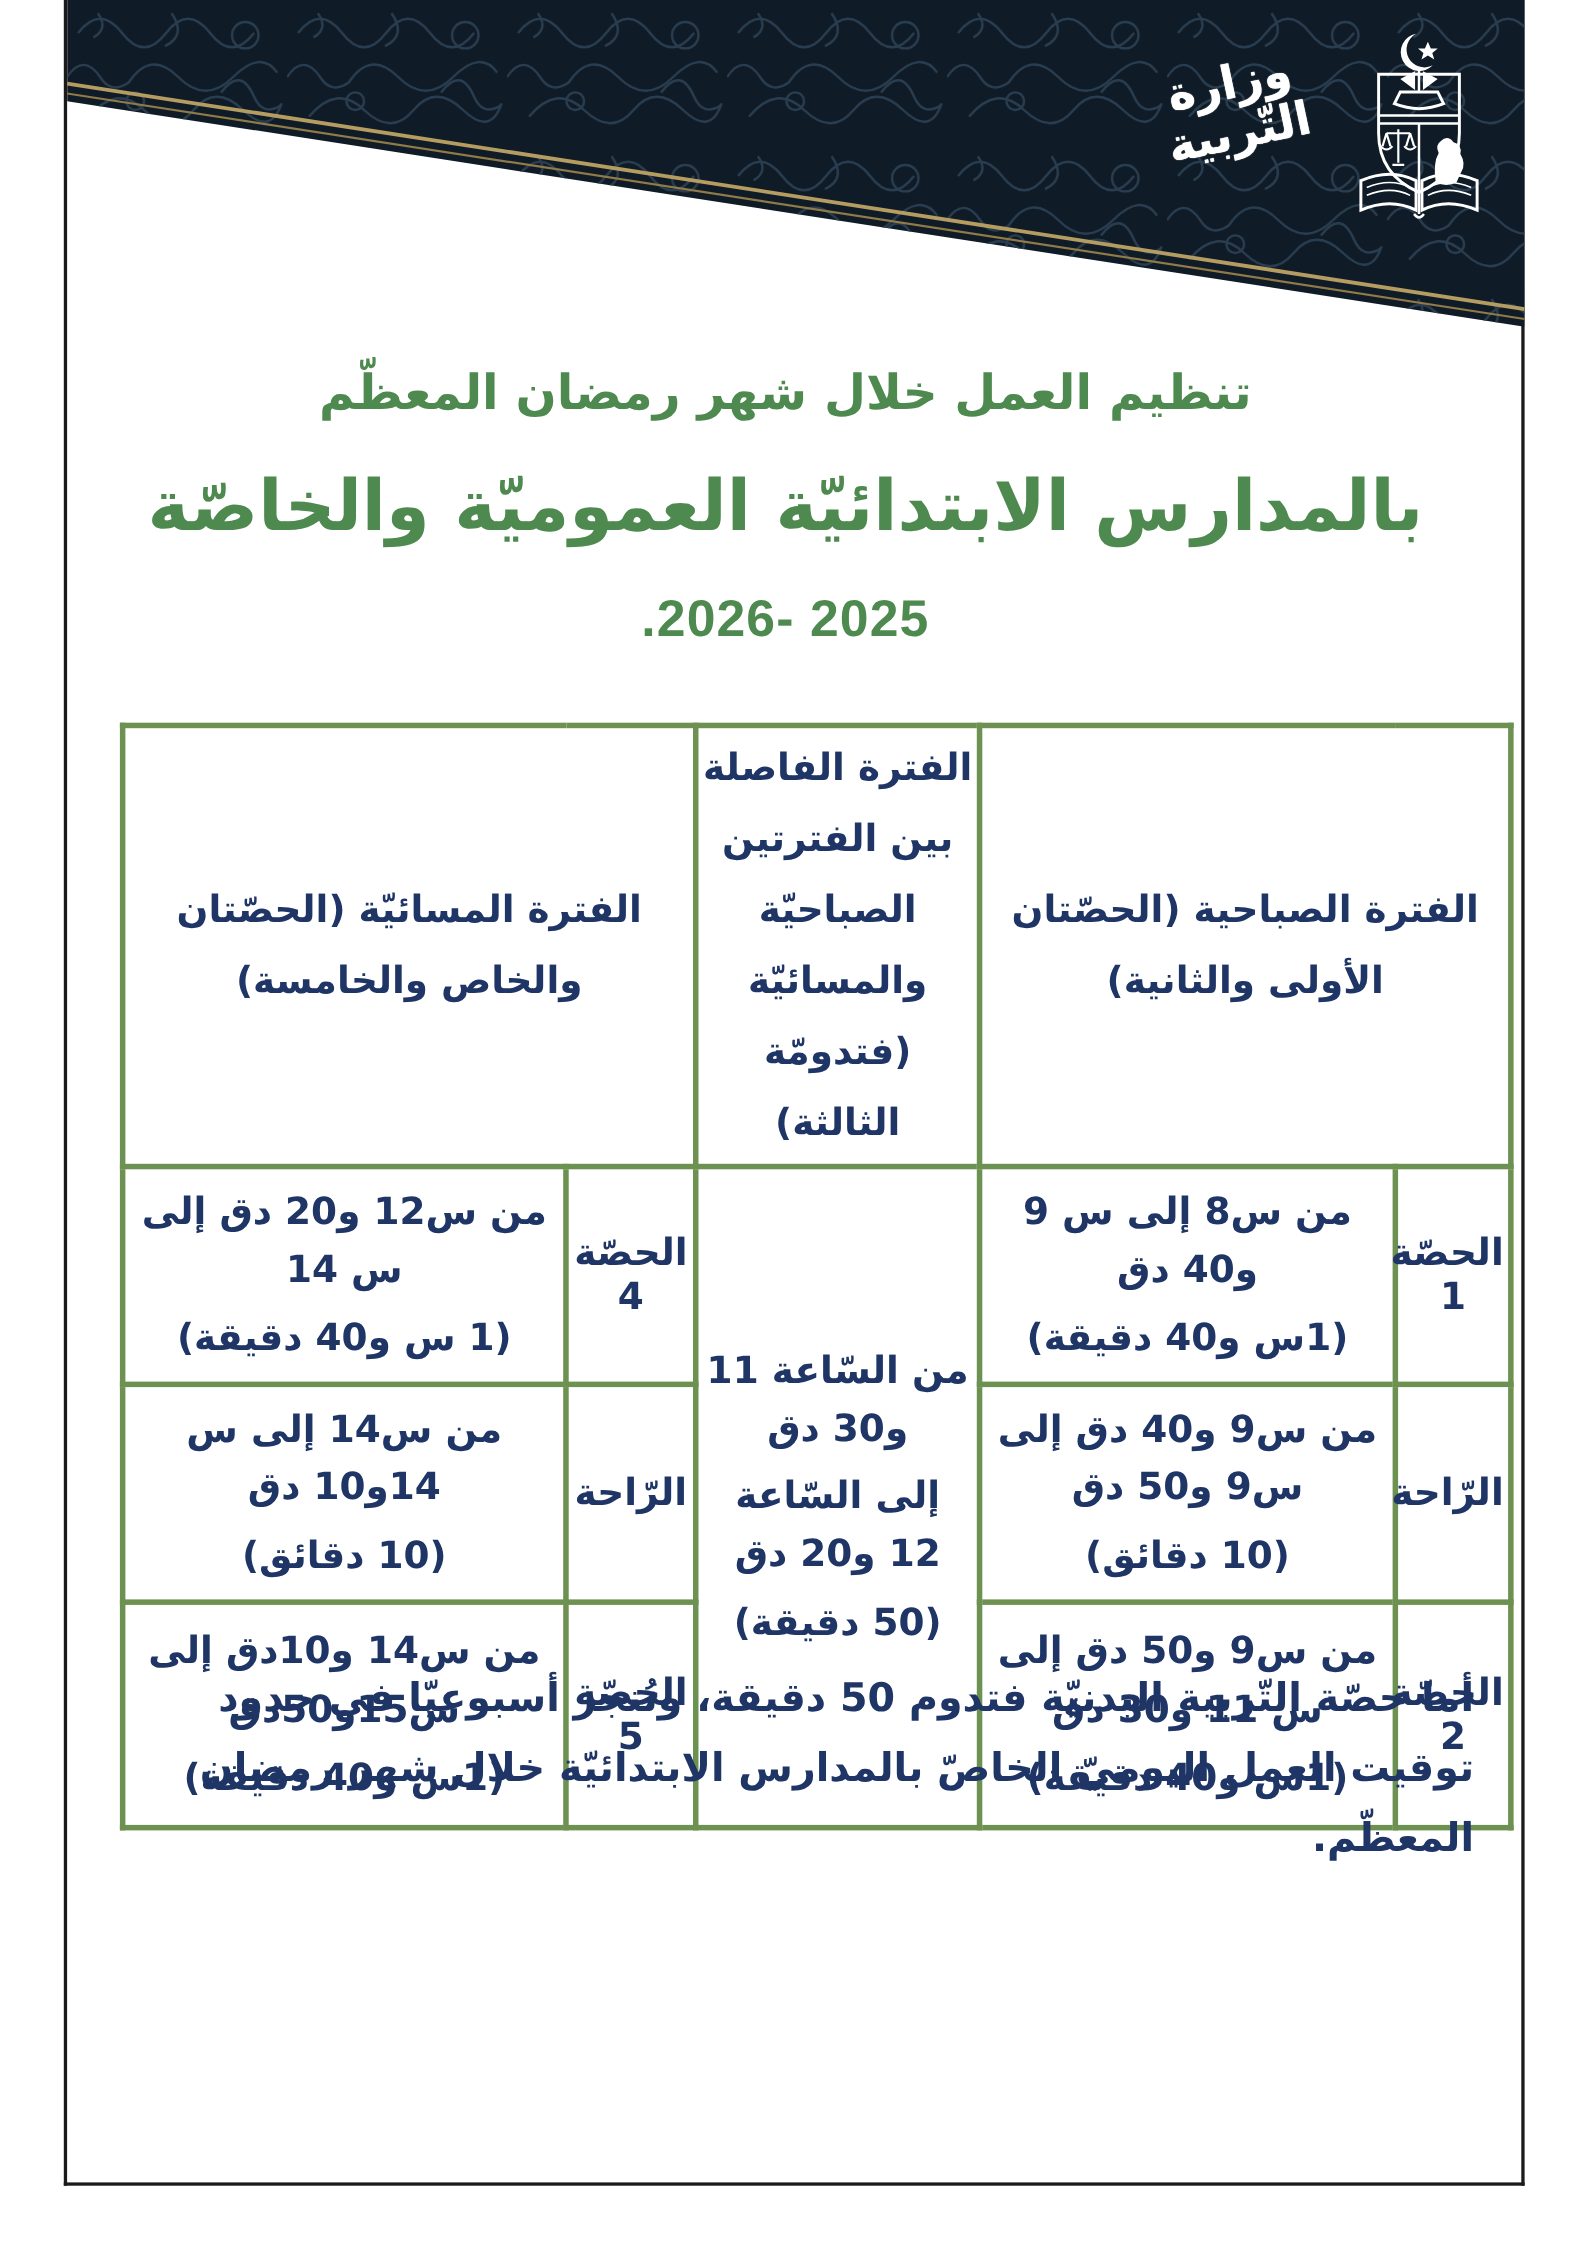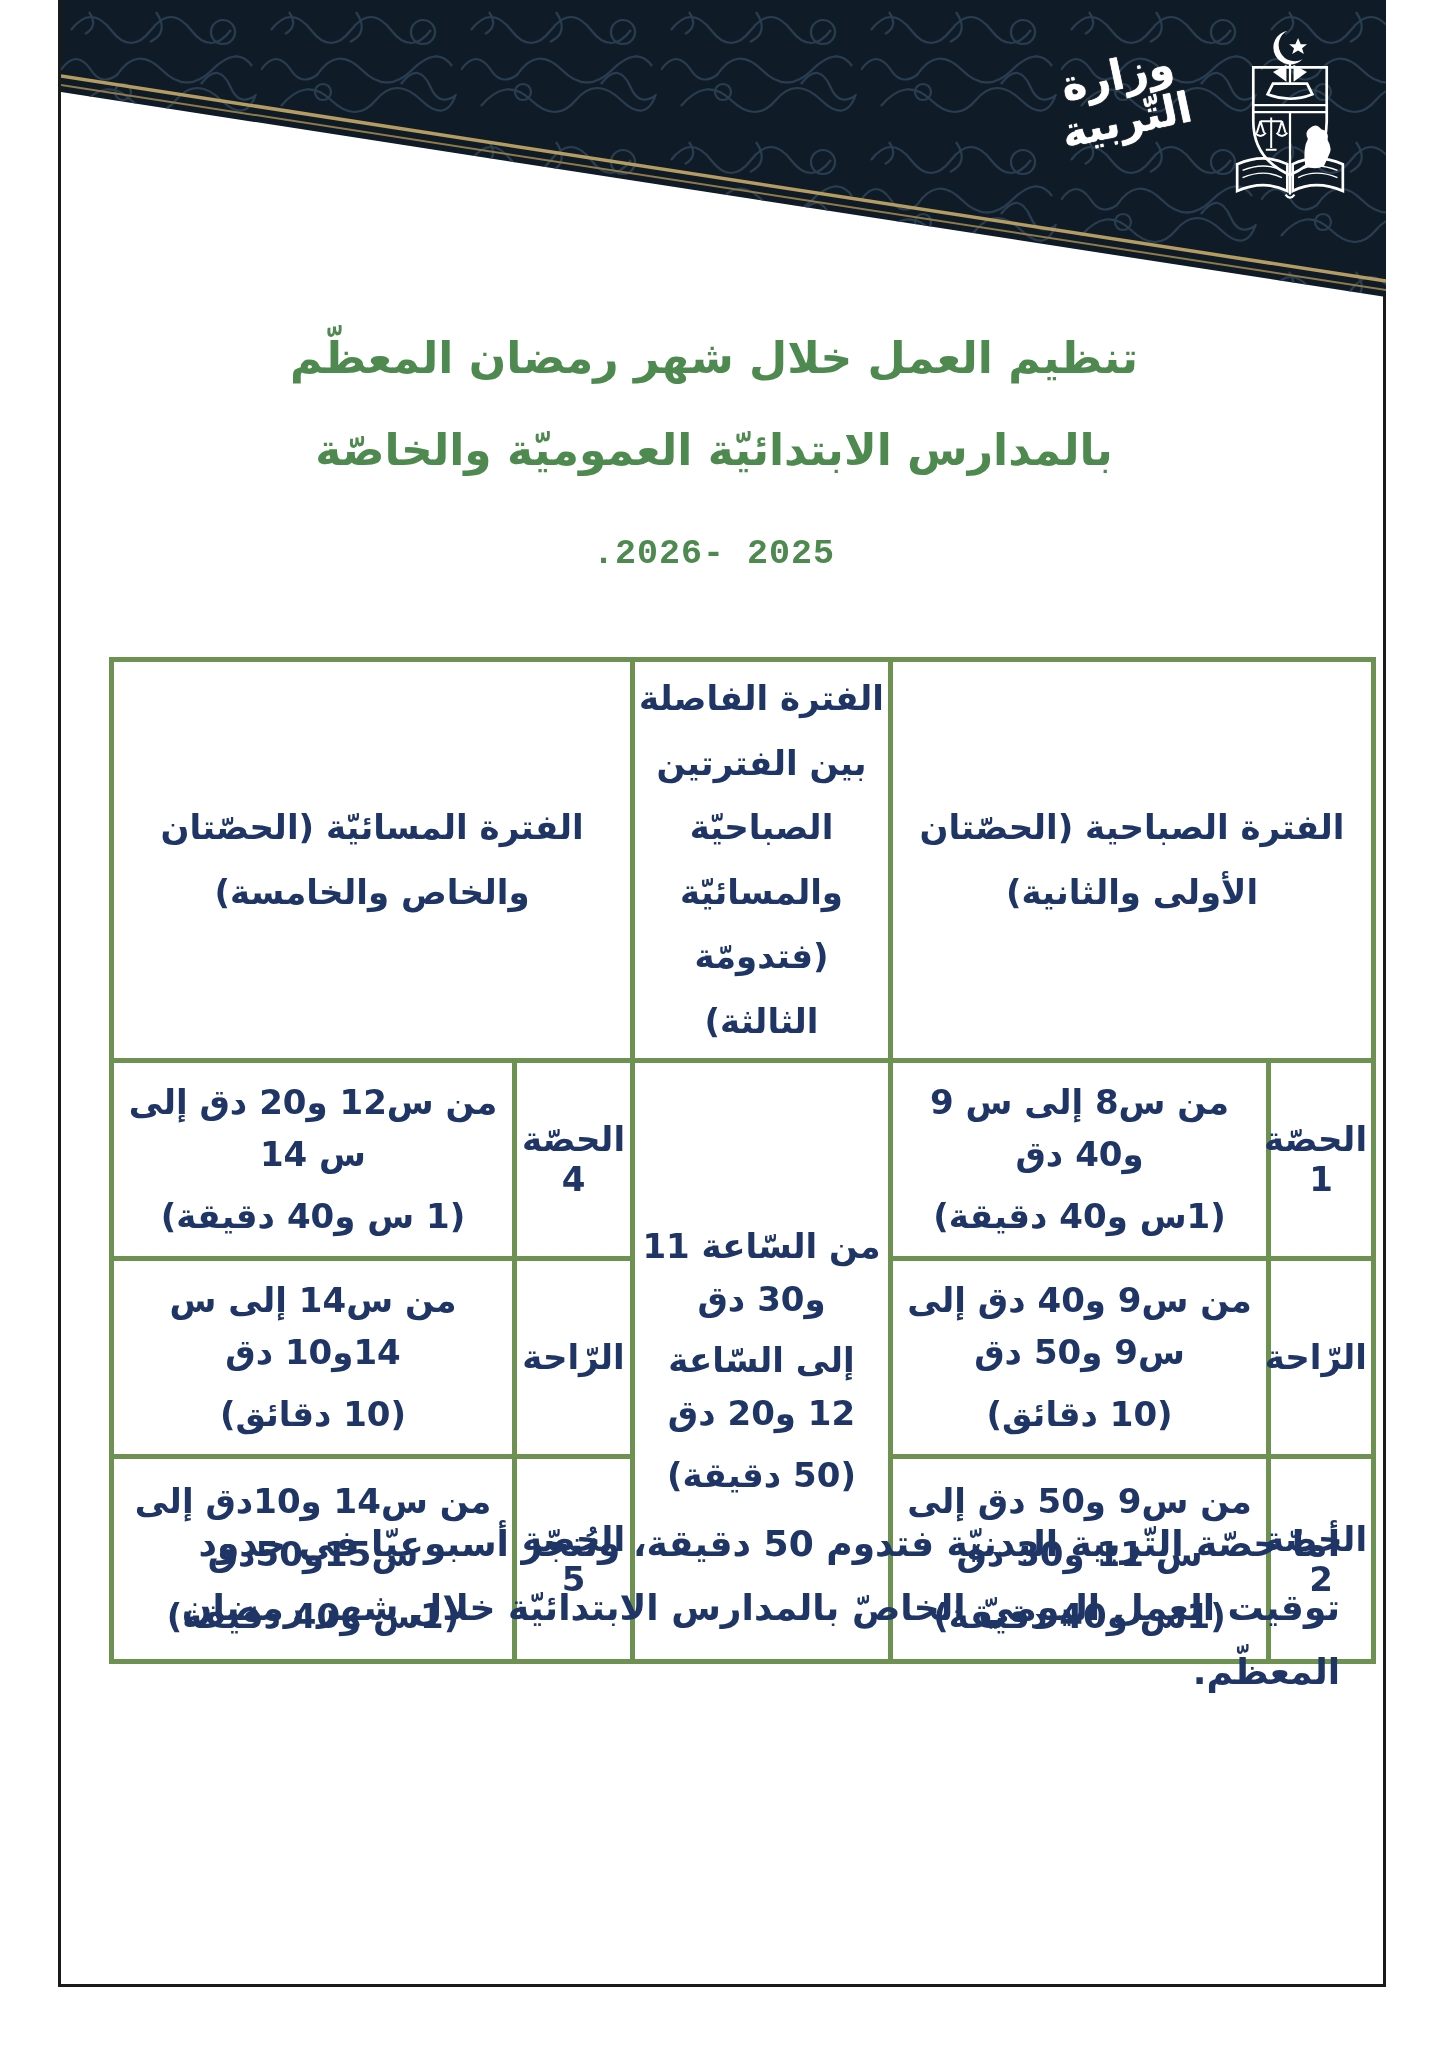--- a/index.html
+++ b/index.html
@@ -18,22 +18,22 @@
     color:#ffffff;font-size:42px;font-weight:bold;text-align:center;
     transform:rotate(-12deg);transform-origin:center;direction:rtl;line-height:1.1;
     text-shadow:0 0 1px #ffffff;
   }
   .emblem-svg{position:absolute;left:1230px;top:14px;width:120px;height:200px;display:block;}
   .title{
     position:absolute;left:58px;width:1312px;text-align:center;
     color:#4e8a4f;font-weight:bold;direction:rtl;
   }
   .title.t1{top:332px;font-size:44px;}
-  .title.t2{top:424px;font-size:44px;}
-  .title.t3{top:534px;font-size:35px;direction:ltr;font-family:Liberation Mono, monospace;letter-spacing:1px;}
+  .title.t2{top:424px;font-size:64px;}
+  .title.t3{top:534px;font-size:47px;direction:ltr;font-family:Liberation Sans, sans-serif;letter-spacing:1px;}
   table.schedule{
     position:absolute;left:109px;top:657px;width:1262px;
     border-collapse:collapse;table-layout:fixed;direction:rtl;
     color:#1e3566;font-weight:bold;
   }
   table.schedule td{
     border:5px solid #6d9150;text-align:center;vertical-align:middle;
     font-size:34px;padding:4px;box-sizing:border-box;
   }
   .hdr-line{line-height:1.9;}

